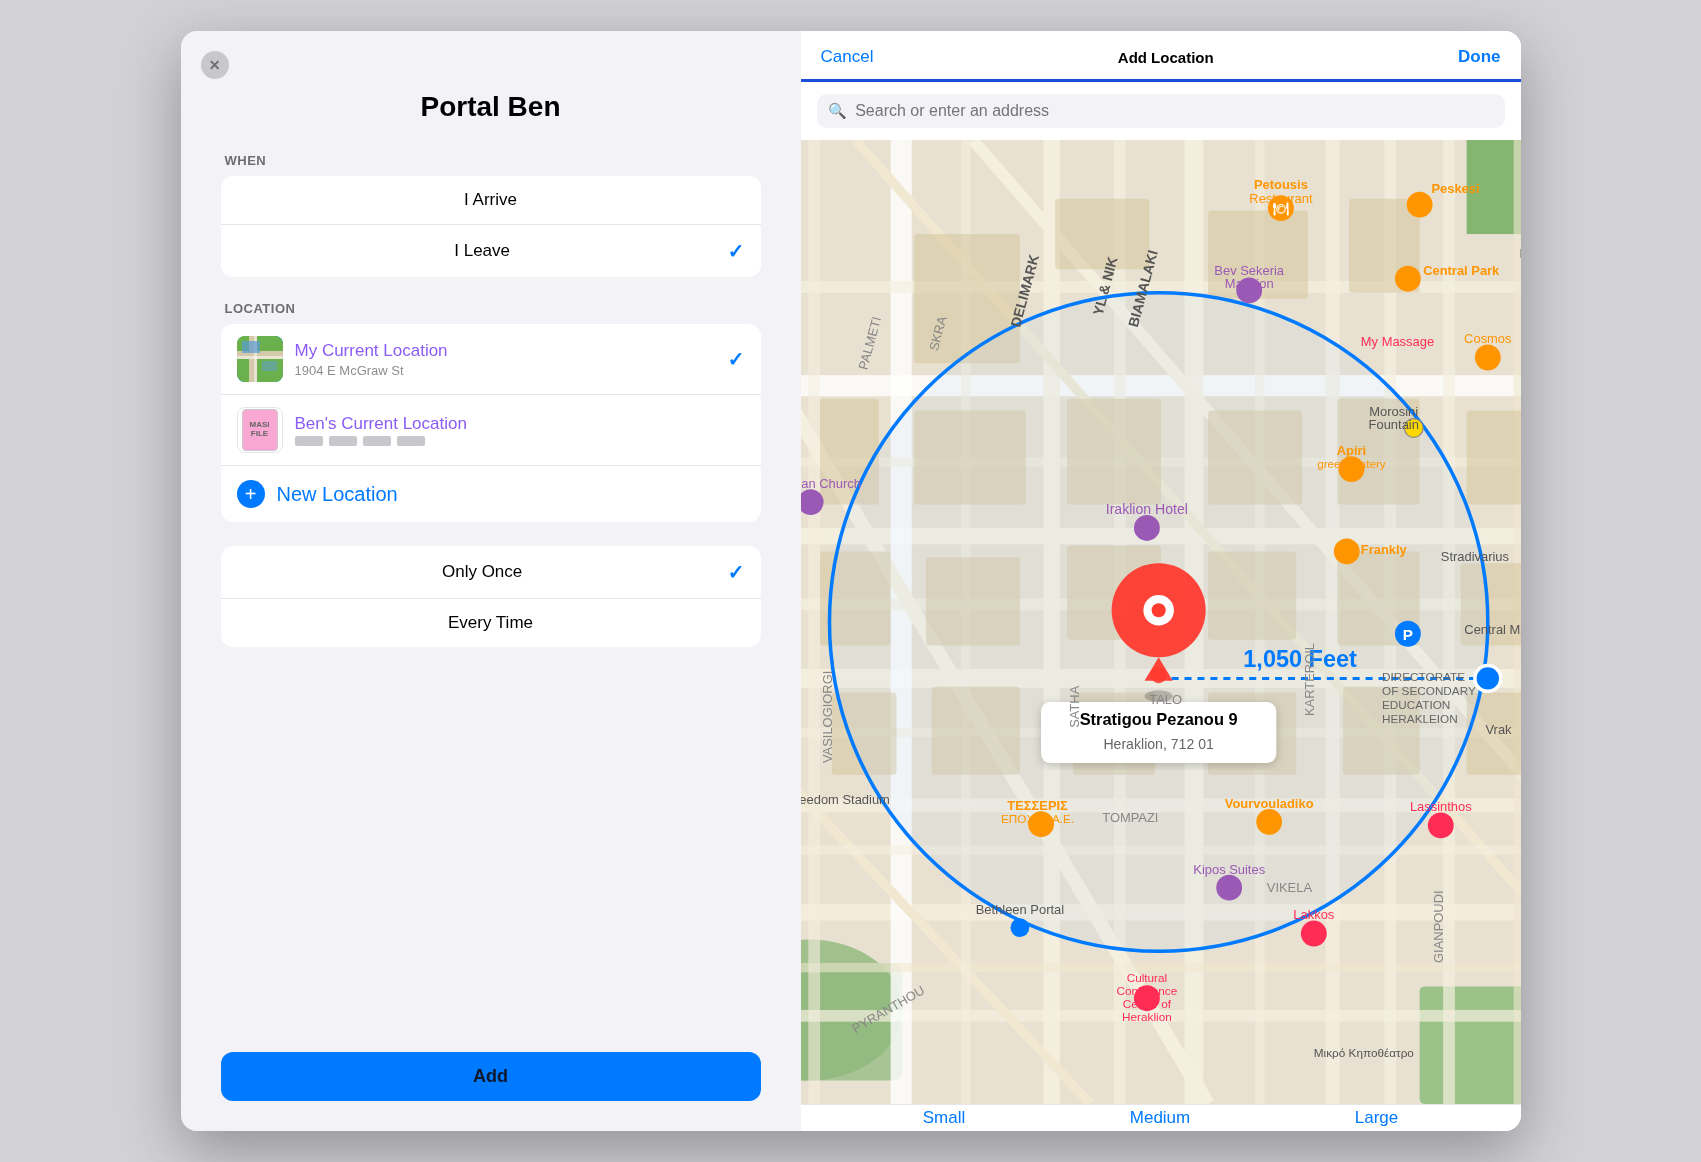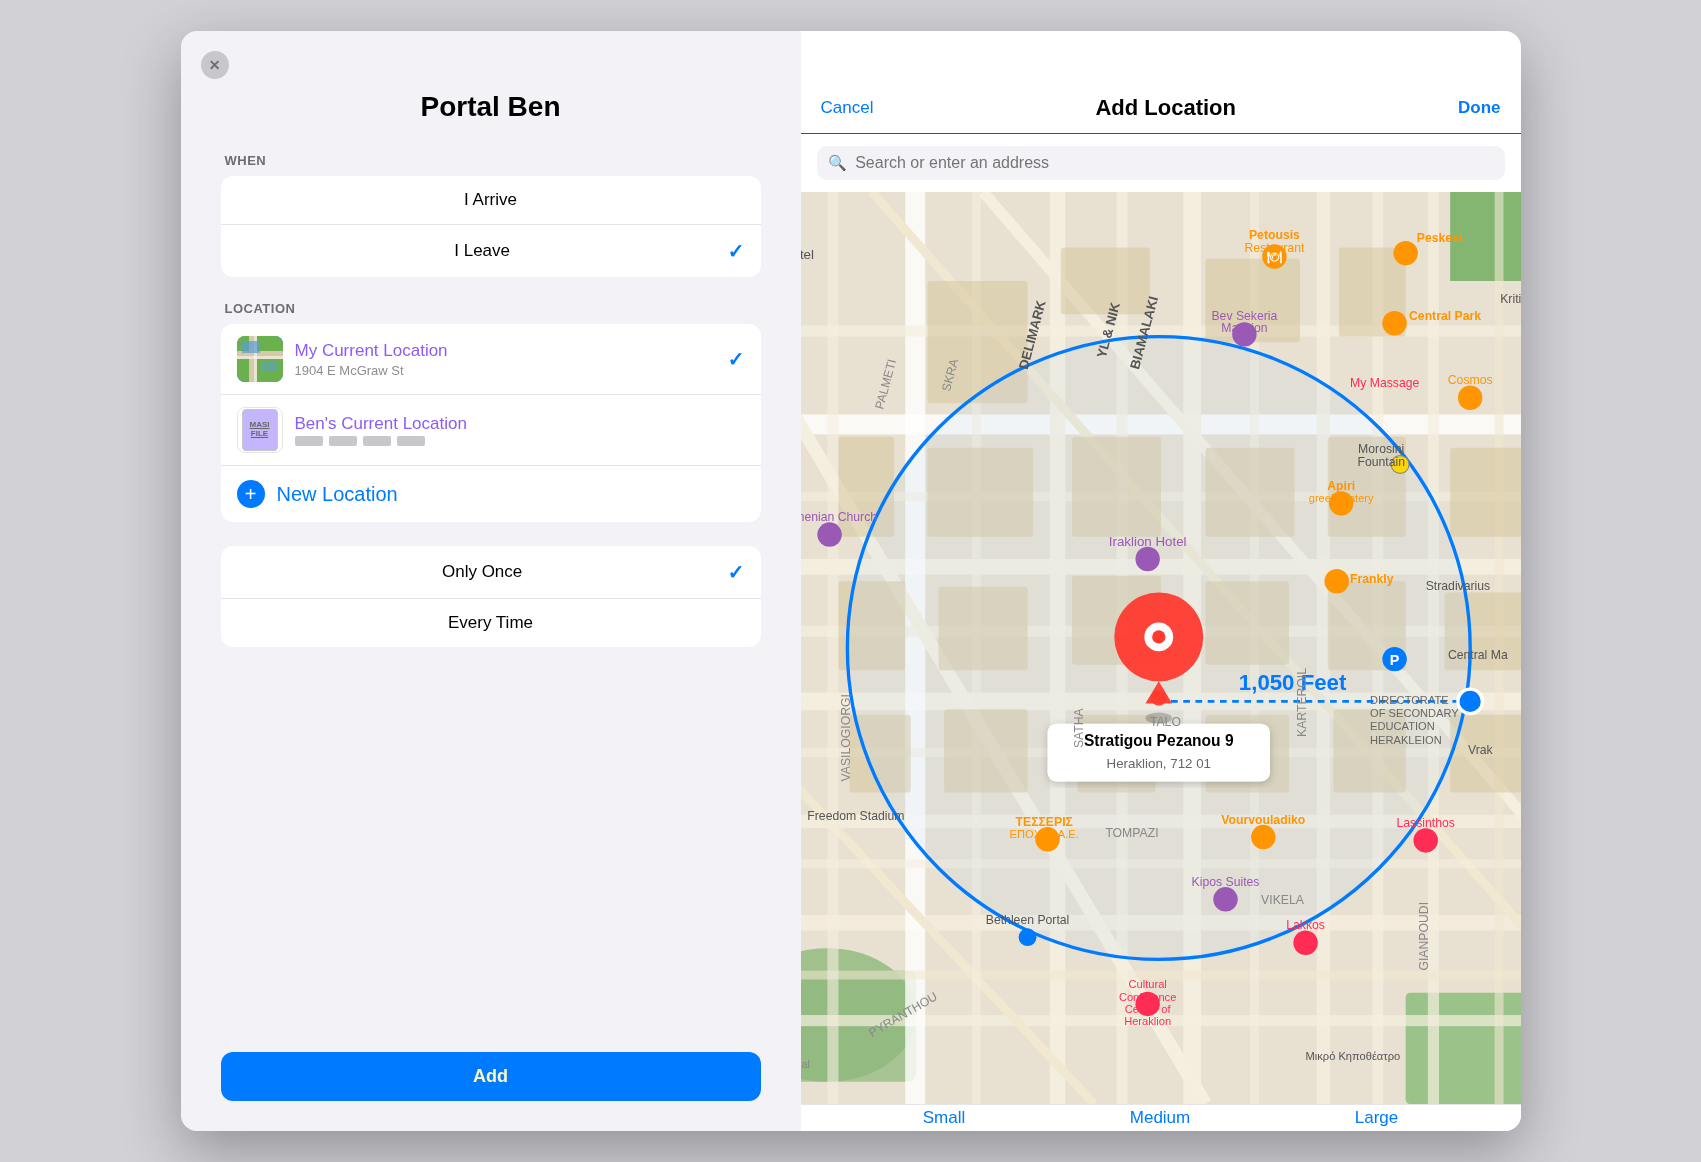--- a/index.html
+++ b/index.html
@@ -183,76 +183,74 @@
       padding-bottom: 1px;
     }
 
     .new-location-text {
       font-size: 20px;
       color: #007aff;
     }
 
     .add-button {
       background: #007aff;
-      color: #fef9c3;
+      color: #0f172a;
       border: none;
       border-radius: 12px;
       padding: 14px;
       font-size: 18px;
       font-weight: 600;
       cursor: pointer;
       margin-top: auto;
       width: 100%;
     }
 
     .file-thumb {
       width: 36px;
       height: 42px;
-      background: #c4b5fd;
+      background: #f9a8d4;
       border: 1.5px solid #c7c7cc;
       border-radius: 4px;
       position: relative;
       display: flex;
       align-items: center;
       justify-content: center;
       flex-direction: column;
       gap: 2px;
-      text-decoration: underline;
     }
 
     
     .right-panel {
       flex: 1;
       background: #fff;
       display: flex;
       flex-direction: column;
       position: relative;
     }
 
     .map-header {
       background: rgba(255,255,255,0.95);
       padding: 16px 20px 12px;
-      border-bottom: 1px solid #1d4ed8;
+      border-bottom: 3px solid #1d4ed8;
       display: flex;
       align-items: center;
       justify-content: space-between;
       z-index: 10;
-      margin-top: 48px;
     }
 
     .header-cancel {
       font-size: 17px;
       color: #007aff;
       cursor: pointer;
       background: none;
       border: none;
     }
 
     .header-title {
-      font-size: 22px;
+      font-size: 15px;
       font-weight: 700;
       color: #000;
     }
 
     .header-done {
       font-size: 17px;
       font-weight: 600;
       color: #007aff;
       cursor: pointer;
       background: none;

